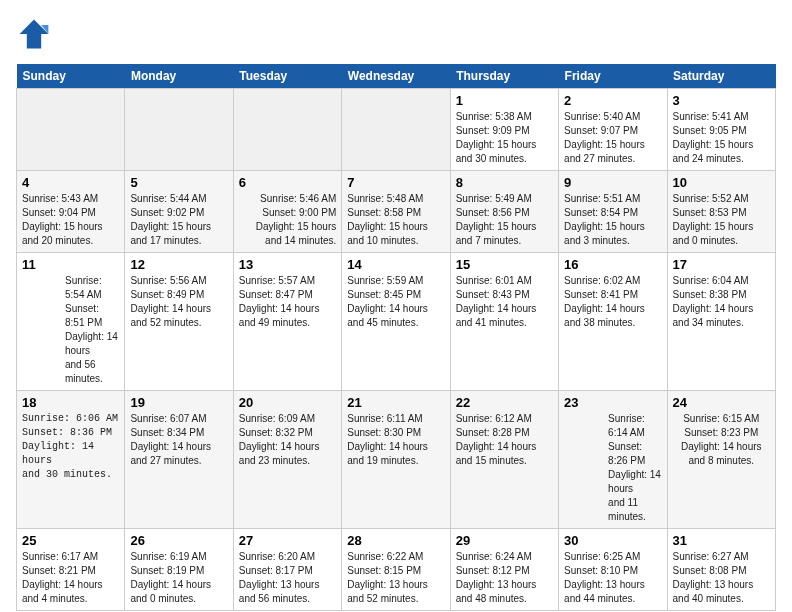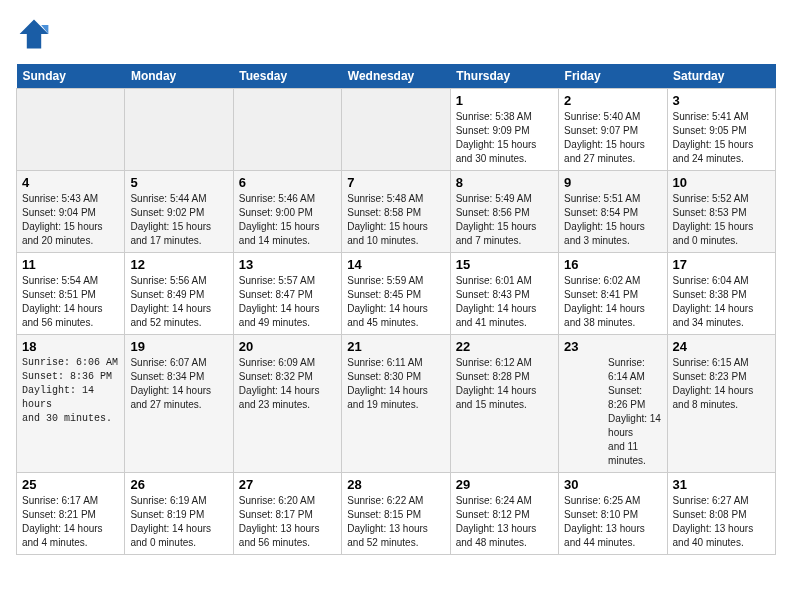--- a/index.html
+++ b/index.html
@@ -150,21 +150,21 @@
         </td>
         <td>
           <div class="day-number">5</div>
           <div class="day-info" style="white-space: pre-line;">Sunrise: 5:44 AM
 Sunset: 9:02 PM
 Daylight: 15 hours
 and 17 minutes.</div>
         </td>
         <td>
           <div class="day-number">6</div>
-          <div class="day-info" style="white-space: pre-line;">Sunrise: 5:46 AM
+          <div class="day-info" style="white-space: pre-line; text-align: right;">Sunrise: 5:46 AM
 Sunset: 9:00 PM
 Daylight: 15 hours
 and 14 minutes.</div>
         </td>
         <td>
           <div class="day-number">7</div>
           <div class="day-info" style="white-space: pre-line;">Sunrise: 5:48 AM
 Sunset: 8:58 PM
 Daylight: 15 hours
 and 10 minutes.</div>
@@ -187,21 +187,21 @@
           <div class="day-number">10</div>
           <div class="day-info" style="white-space: pre-line;">Sunrise: 5:52 AM
 Sunset: 8:53 PM
 Daylight: 15 hours
 and 0 minutes.</div>
         </td>
       </tr>
       <tr>
         <td>
           <div class="day-number">11</div>
-          <div class="day-info" style="white-space: pre-line;">Sunrise: 5:54 AM
+          <div class="day-info" style="white-space: pre-line; margin-left: 43px;">Sunrise: 5:54 AM
 Sunset: 8:51 PM
 Daylight: 14 hours
 and 56 minutes.</div>
         </td>
         <td>
           <div class="day-number">12</div>
           <div class="day-info" style="white-space: pre-line;">Sunrise: 5:56 AM
 Sunset: 8:49 PM
 Daylight: 14 hours
 and 52 minutes.</div>
@@ -280,21 +280,21 @@
         </td>
         <td>
           <div class="day-number">23</div>
           <div class="day-info" style="white-space: pre-line; margin-left: 44px;">Sunrise: 6:14 AM
 Sunset: 8:26 PM
 Daylight: 14 hours
 and 11 minutes.</div>
         </td>
         <td>
           <div class="day-number">24</div>
-          <div class="day-info" style="white-space: pre-line;">Sunrise: 6:15 AM
+          <div class="day-info" style="white-space: pre-line; text-align: center;">Sunrise: 6:15 AM
 Sunset: 8:23 PM
 Daylight: 14 hours
 and 8 minutes.</div>
         </td>
       </tr>
       <tr>
         <td>
           <div class="day-number">25</div>
           <div class="day-info" style="white-space: pre-line;">Sunrise: 6:17 AM
 Sunset: 8:21 PM

